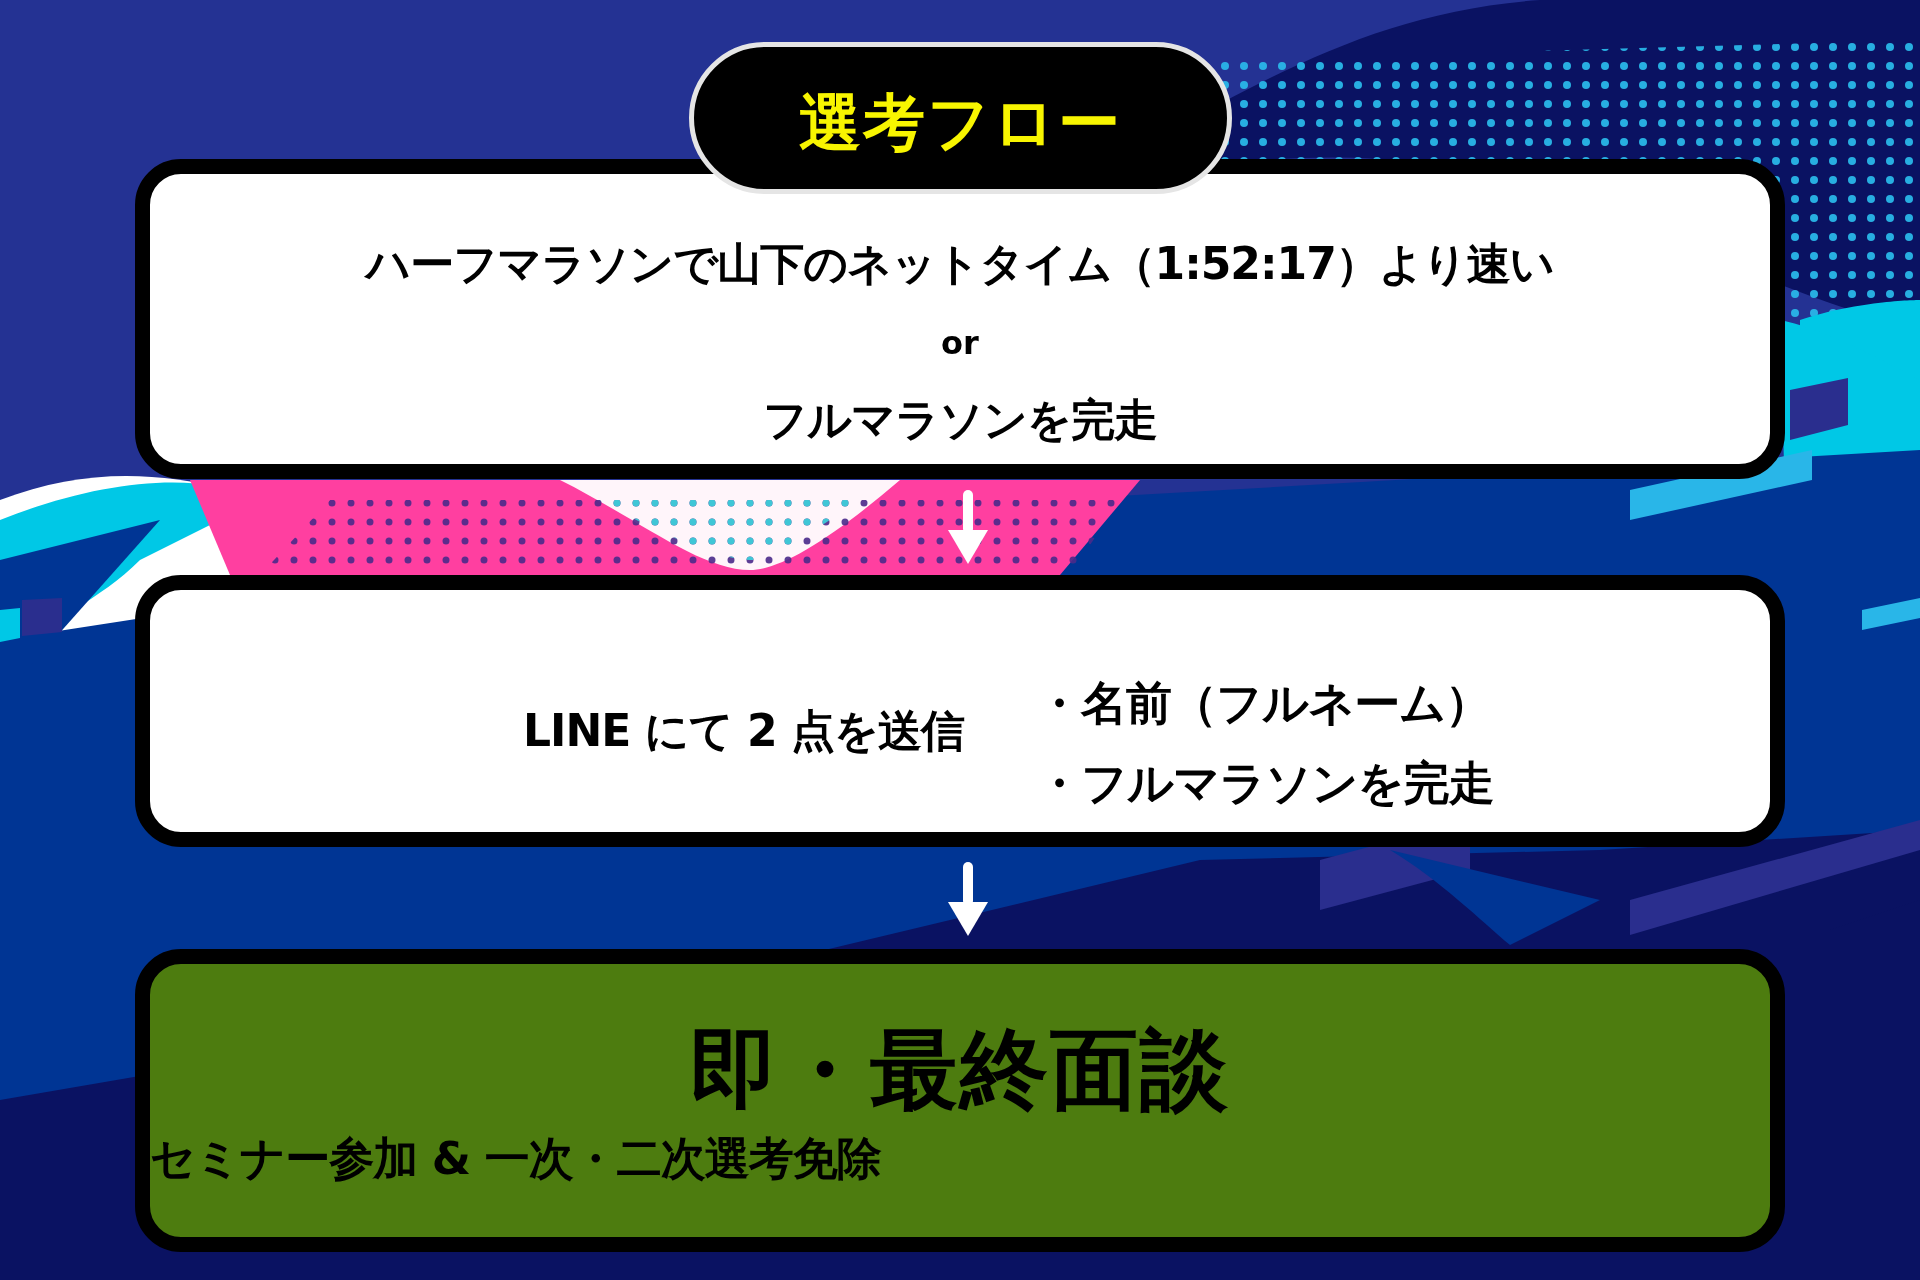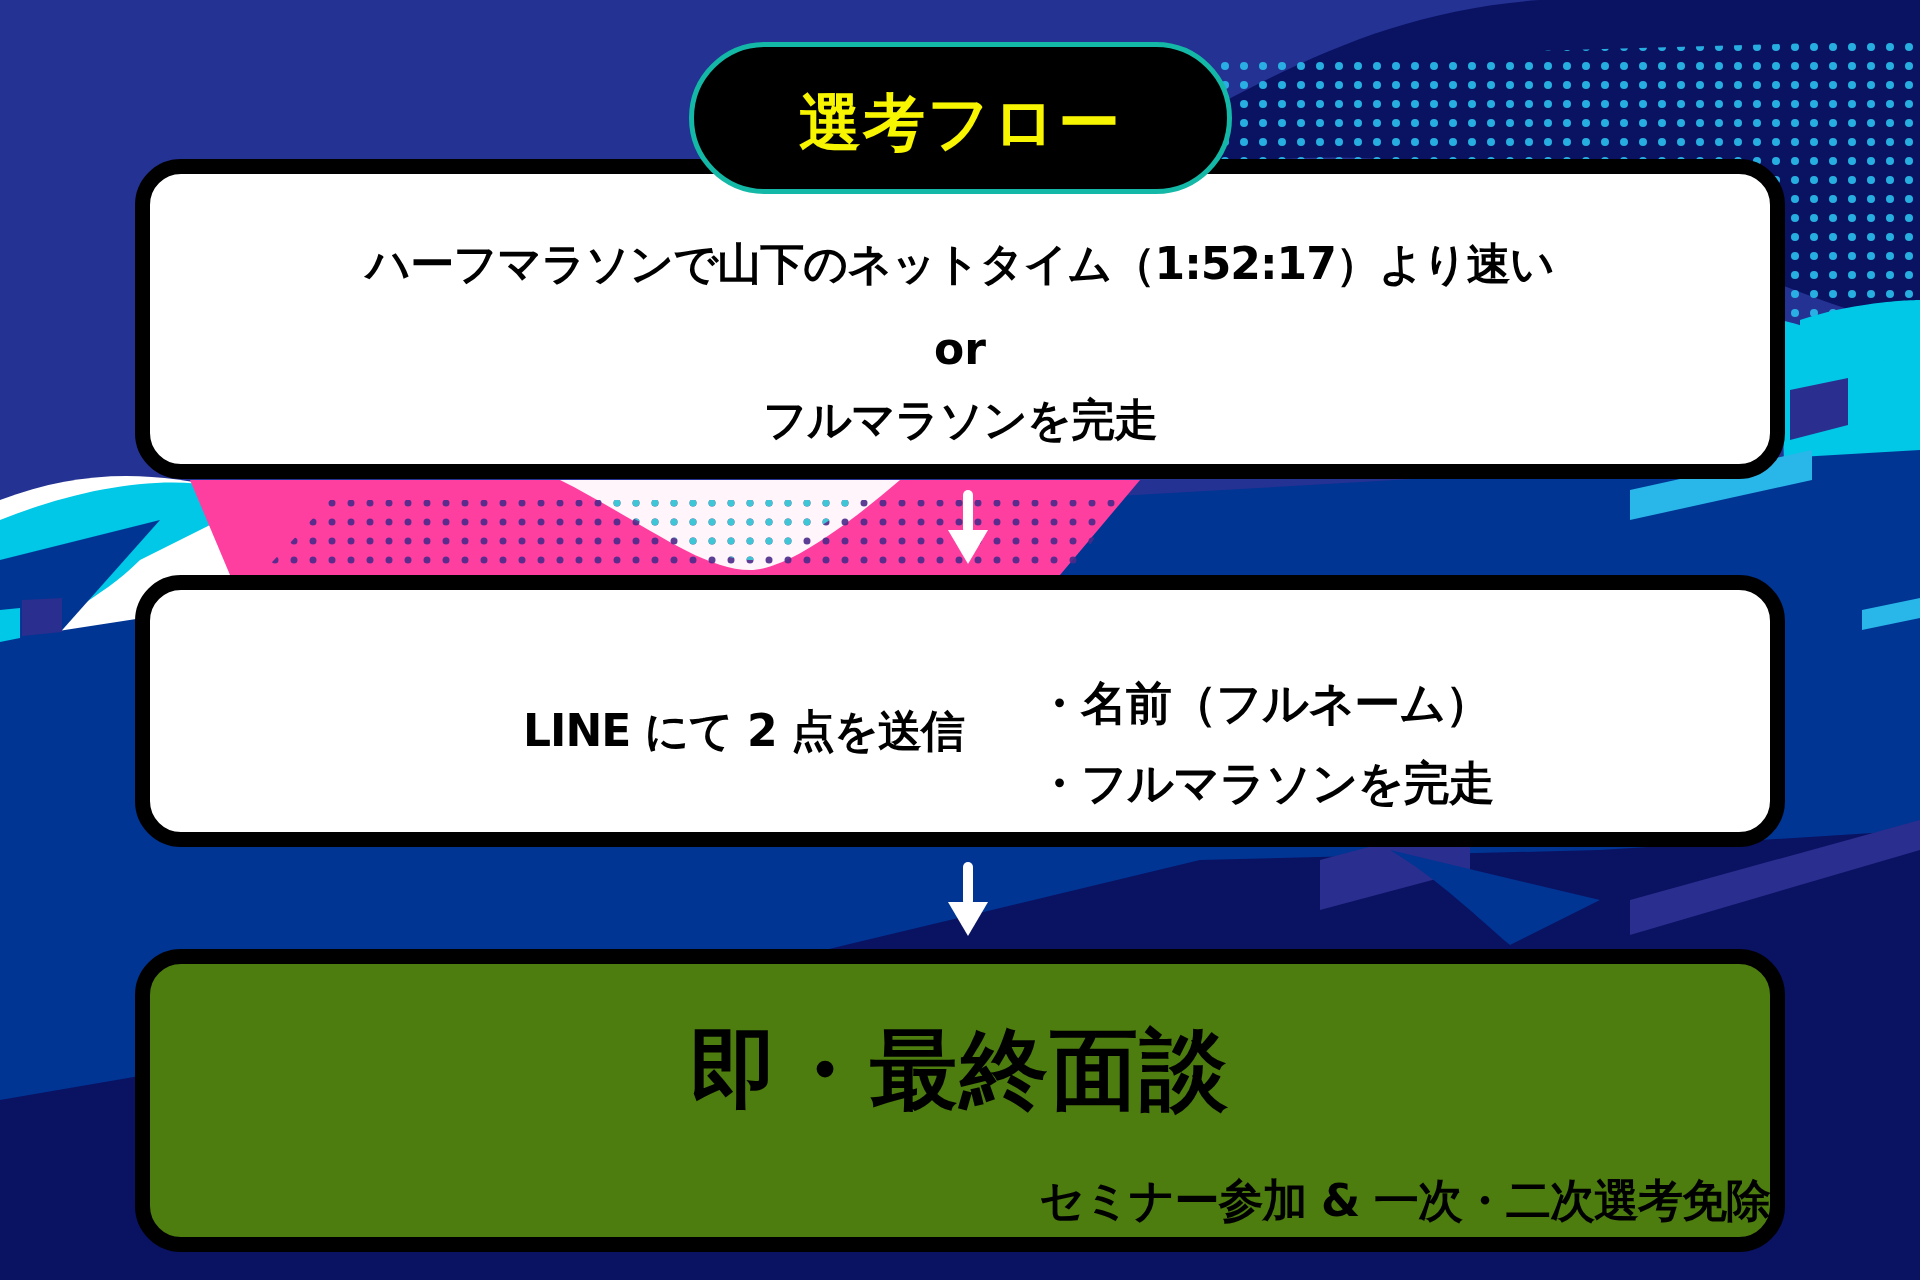--- a/index.html
+++ b/index.html
@@ -6,21 +6,21 @@
   body {
     width: 1920px; height: 1280px; overflow: hidden; position: relative;
     background: #243293;
     font-family: "DejaVu Sans", "Liberation Sans", sans-serif;
   }
   .bg { position: absolute; inset: 0; z-index: 0; }
   .bg svg { width: 1920px; height: 1280px; display: block; }
 
   .pill {
     position: absolute; left: 689px; top: 42px; width: 543px; height: 152px;
-    box-sizing: border-box; background: #000; border: 5px solid #14b8a6;
+    box-sizing: border-box; background: #000; border: 5px solid #e5e5e5;
     border-radius: 76px; z-index: 3;
     display: flex; align-items: center; justify-content: center;
   }
   .pill-text {
     color: #F8F500; font-weight: bold; font-size: 62px; letter-spacing: 2px;
     line-height: 1; margin-top: 10px;
   }
 
   .card {
     position: absolute; left: 135px; width: 1650px; box-sizing: border-box;
@@ -28,40 +28,40 @@
   }
   .card1 { top: 159px; height: 320px; }
   .card2 { top: 575px; height: 272px; padding-left: 31px; }
   .card3 { top: 949px; height: 303px; background: #4d7c0f; }
 
   .c1-line {
     position: absolute; left: 0; right: 0; text-align: center; color: #000;
     font-weight: bold; line-height: 1; white-space: nowrap;
   }
   .c1-l1 { top: 68px; font-size: 44px; letter-spacing: -1px; }
-  .c1-or { top: 153px; font-size: 44px; }
+  .c1-or { top: 153px; font-size: 32px; }
   .c1-l3 { top: 224px; font-size: 44px; letter-spacing: -1px; }
 
   .c2-main {
     position: absolute; left: 373px; top: 119px; font-size: 44px; font-weight: bold;
     color: #000; line-height: 1; white-space: nowrap; letter-spacing: -1px;
   }
   .c2-list { position: absolute; left: 886px; top: 90px; list-style: none; margin: 0; padding: 0; }
   .c2-item {
     font-size: 46px; font-weight: bold; color: #000; line-height: 1;
     white-space: nowrap; height: 80px; letter-spacing: -1px;
   }
 
   .c3-title {
     position: absolute; left: 0; right: 0; top: 62px; text-align: center;
     font-size: 88px; font-weight: bold; color: #000; line-height: 1; letter-spacing: 2px;
   }
   .c3-sub {
-    position: absolute; left: 0; right: 0; top: 172px; text-align: right;
-    font-size: 45px; font-weight: bold; color: #000; line-height: 1; letter-spacing: -1px; margin-top: 42px;
+    position: absolute; left: 0; right: 0; top: 172px; text-align: left;
+    font-size: 45px; font-weight: bold; color: #000; line-height: 1; letter-spacing: -1px;
   }
 
   .arrow { position: absolute; z-index: 2; }
   .arrow1 { left: 946px; top: 488px; width: 44px; height: 77px; }
   .arrow2 { left: 946px; top: 860px; width: 44px; height: 77px; }
 </style>
 </head>
 <body>
 
 <div class="bg">

